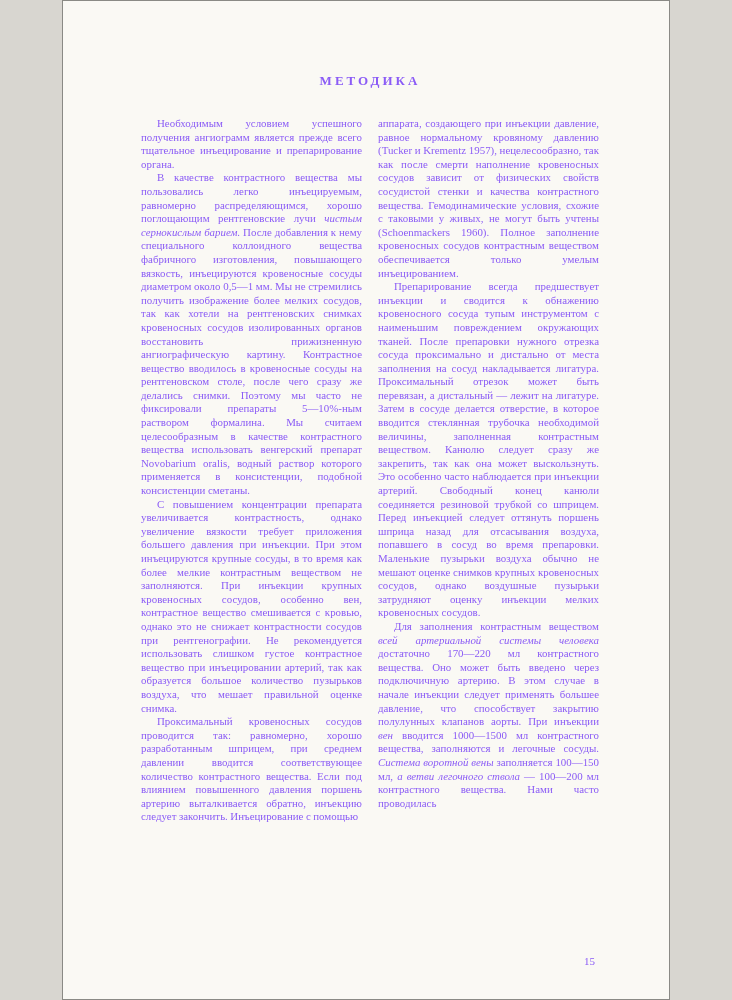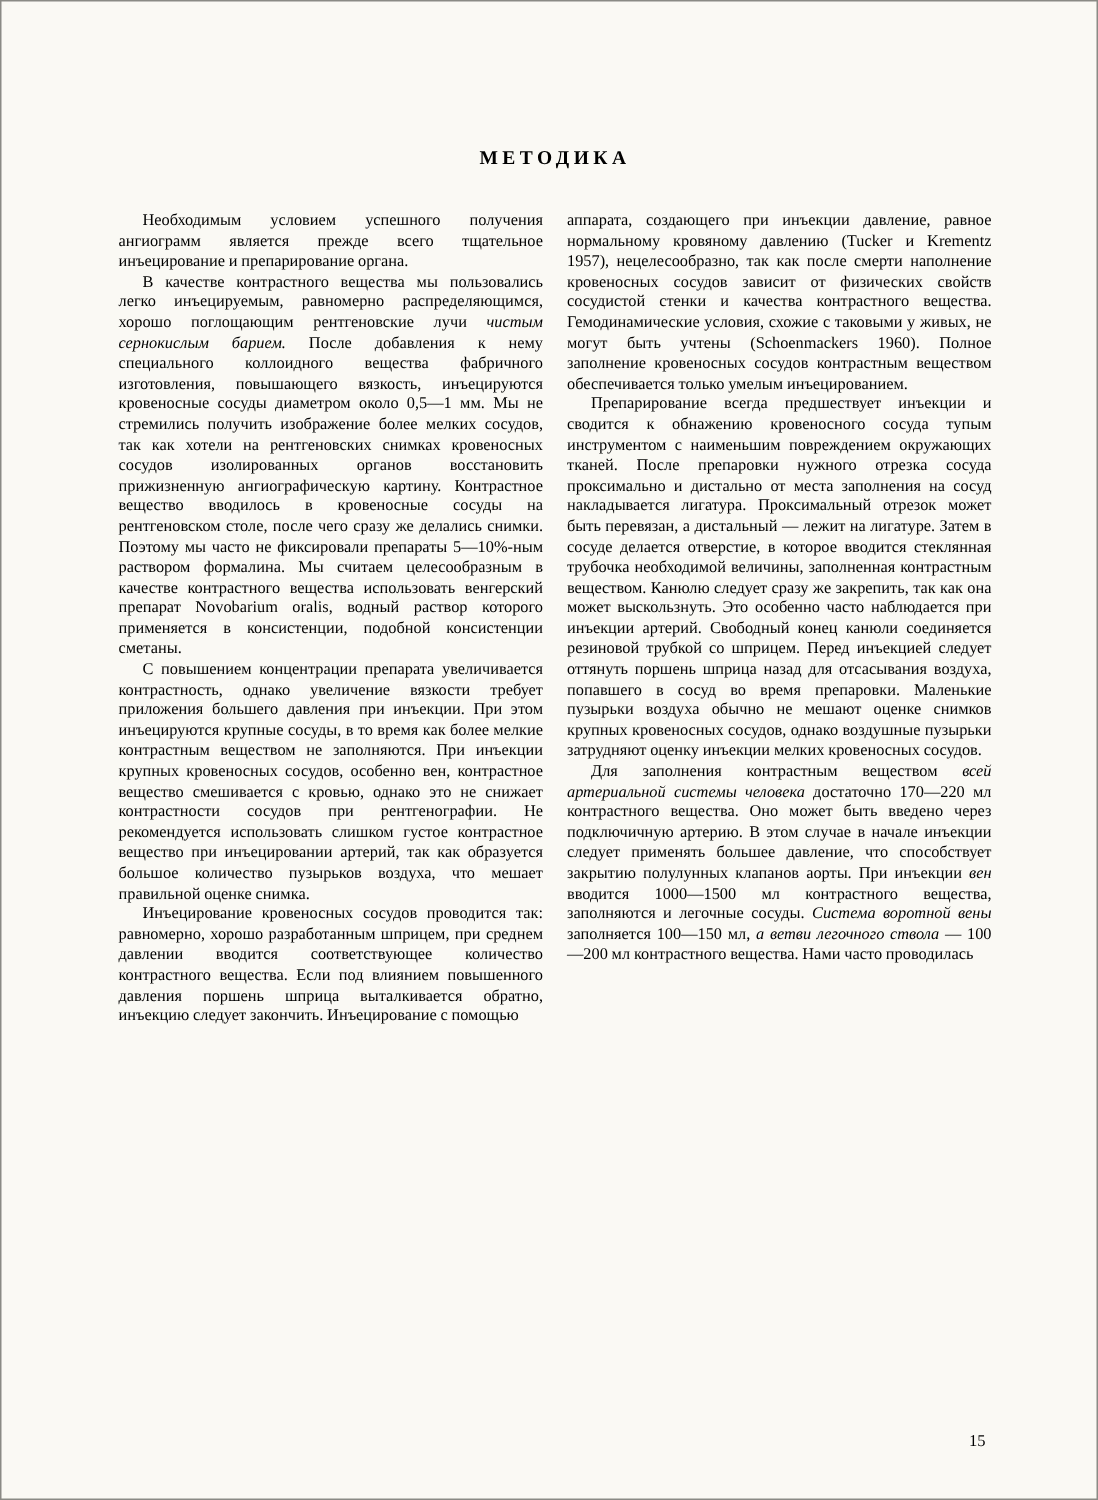--- a/index.html
+++ b/index.html
@@ -3,28 +3,28 @@
 <meta charset="utf-8">
 <style>
   html, body {
     margin: 0;
     padding: 0;
     background: #d8d6d0;
     font-family: "Liberation Serif", "DejaVu Serif", serif;
   }
   .page {
     position: relative;
-    width: 732px;
+    width: 608px;
     height: 1000px;
     margin: 0 auto;
     background: #faf9f4;
     box-sizing: border-box;
     border: 1px solid #8a8a85;
-    padding: 96px 70px 0 78px;
-    color: #000000;
+    padding: 72px 70px 0 78px;
+    color: #8b5cf6;
     overflow: hidden;
   }
   .title {
     margin: 0 0 28px 0;
     text-align: center;
     font-size: 13px;
     font-weight: bold;
     letter-spacing: 3px;
   }
   .columns {
@@ -58,21 +58,21 @@
 </head>
 <body>
 
 <div class="page">
   <h1 class="title">МЕТОДИКА</h1>
   <div class="columns">
     <div class="col">
         <p class="para indent"><span>Необходимым условием успешного получения ангиограмм является прежде всего тщательное инъецирование и препарирование органа.</span></p>
         <p class="para indent"><span>В качестве </span><span class="bold">контрастного вещества</span><span> мы пользовались легко инъецируемым, равномерно распределяющимся, хорошо поглощающим рентгеновские лучи </span><span class="italic">чистым сернокислым барием.</span><span> После добавления к нему специального коллоидного вещества фабричного изготовления, повышающего вязкость, инъецируются кровеносные сосуды диаметром около 0,5—1 мм. Мы не стремились получить изображение более мелких сосудов, так как хотели на рентгеновских снимках кровеносных сосудов изолированных органов восстановить прижизненную ангиографическую картину. Контрастное вещество вводилось в кровеносные сосуды на рентгеновском столе, после чего сразу же делались снимки. Поэтому мы часто не фиксировали препараты 5—10%-ным раствором формалина. Мы считаем целесообразным в качестве контрастного вещества использовать венгерский препарат Novobarium oralis, водный раствор которого применяется в консистенции, подобной консистенции сметаны.</span></p>
         <p class="para indent"><span>С повышением концентрации препарата увеличивается контрастность, однако увеличение вязкости требует приложения большего давления при инъекции. При этом инъецируются крупные сосуды, в то время как более мелкие контрастным веществом не заполняются. При инъекции крупных кровеносных сосудов, особенно вен, контрастное вещество смешивается с кровью, однако это не снижает контрастности сосудов при рентгенографии. Не рекомендуется использовать слишком густое контрастное вещество при инъецировании артерий, так как образуется большое количество пузырьков воздуха, что мешает правильной оценке снимка.</span></p>
-        <p class="para indent"><span class="bold">Инъецирование</span><span> кровеносных сосудов проводится так: равномерно, хорошо разработанным шприцем, при среднем давлении вводится соответствующее количество контрастного вещества. Если под влиянием повышенного давления поршень шприца выталкивается обратно, инъекцию следует закончить. Инъецирование с помощью</span></p>
+        <p class="para indent"><span class="bold">Проксимальный</span><span> кровеносных сосудов проводится так: равномерно, хорошо разработанным шприцем, при среднем давлении вводится соответствующее количество контрастного вещества. Если под влиянием повышенного давления поршень артерию выталкивается обратно, инъекцию следует закончить. Инъецирование с помощью</span></p>
       </div>
     <div class="col">
         <p class="para"><span>аппарата, создающего при инъекции давление, равное нормальному кровяному давлению (Tucker и Krementz 1957), нецелесообразно, так как после смерти наполнение кровеносных сосудов зависит от физических свойств сосудистой стенки и качества контрастного вещества. Гемодинамические условия, схожие с таковыми у живых, не могут быть учтены (Schoenmackers 1960). Полное заполнение кровеносных сосудов контрастным веществом обеспечивается только умелым инъецированием.</span></p>
         <p class="para indent"><span class="bold">Препарирование</span><span> всегда предшествует инъекции и сводится к обнажению кровеносного сосуда тупым инструментом с наименьшим повреждением окружающих тканей. После препаровки нужного отрезка сосуда проксимально и дистально от места заполнения на сосуд накладывается лигатура. Проксимальный отрезок может быть перевязан, а дистальный — лежит на лигатуре. Затем в сосуде делается отверстие, в которое вводится стеклянная трубочка необходимой величины, заполненная контрастным веществом. Канюлю следует сразу же закрепить, так как она может выскользнуть. Это особенно часто наблюдается при инъекции артерий. Свободный конец канюли соединяется резиновой трубкой со шприцем. Перед инъекцией следует оттянуть поршень шприца назад для отсасывания воздуха, попавшего в сосуд во время препаровки. Маленькие пузырьки воздуха обычно не мешают оценке снимков крупных кровеносных сосудов, однако воздушные пузырьки затрудняют оценку инъекции мелких кровеносных сосудов.</span></p>
         <p class="para indent"><span>Для </span><span class="bold">заполнения</span><span> контрастным веществом </span><span class="italic">всей артериальной системы человека</span><span> достаточно 170—220 мл контрастного вещества. Оно может быть введено через подключичную артерию. В этом случае в начале инъекции следует применять большее давление, что способствует закрытию полулунных клапанов аорты. При инъекции </span><span class="italic">вен</span><span> вводится 1000—1500 мл контрастного вещества, заполняются и легочные сосуды. </span><span class="italic">Система воротной вены</span><span> заполняется 100—150 мл, </span><span class="italic">а ветви легочного ствола</span><span> — 100—200 мл контрастного вещества. Нами часто проводилась</span></p>
       </div>
   </div>
   <div class="page-number">15</div>
 </div>
 

